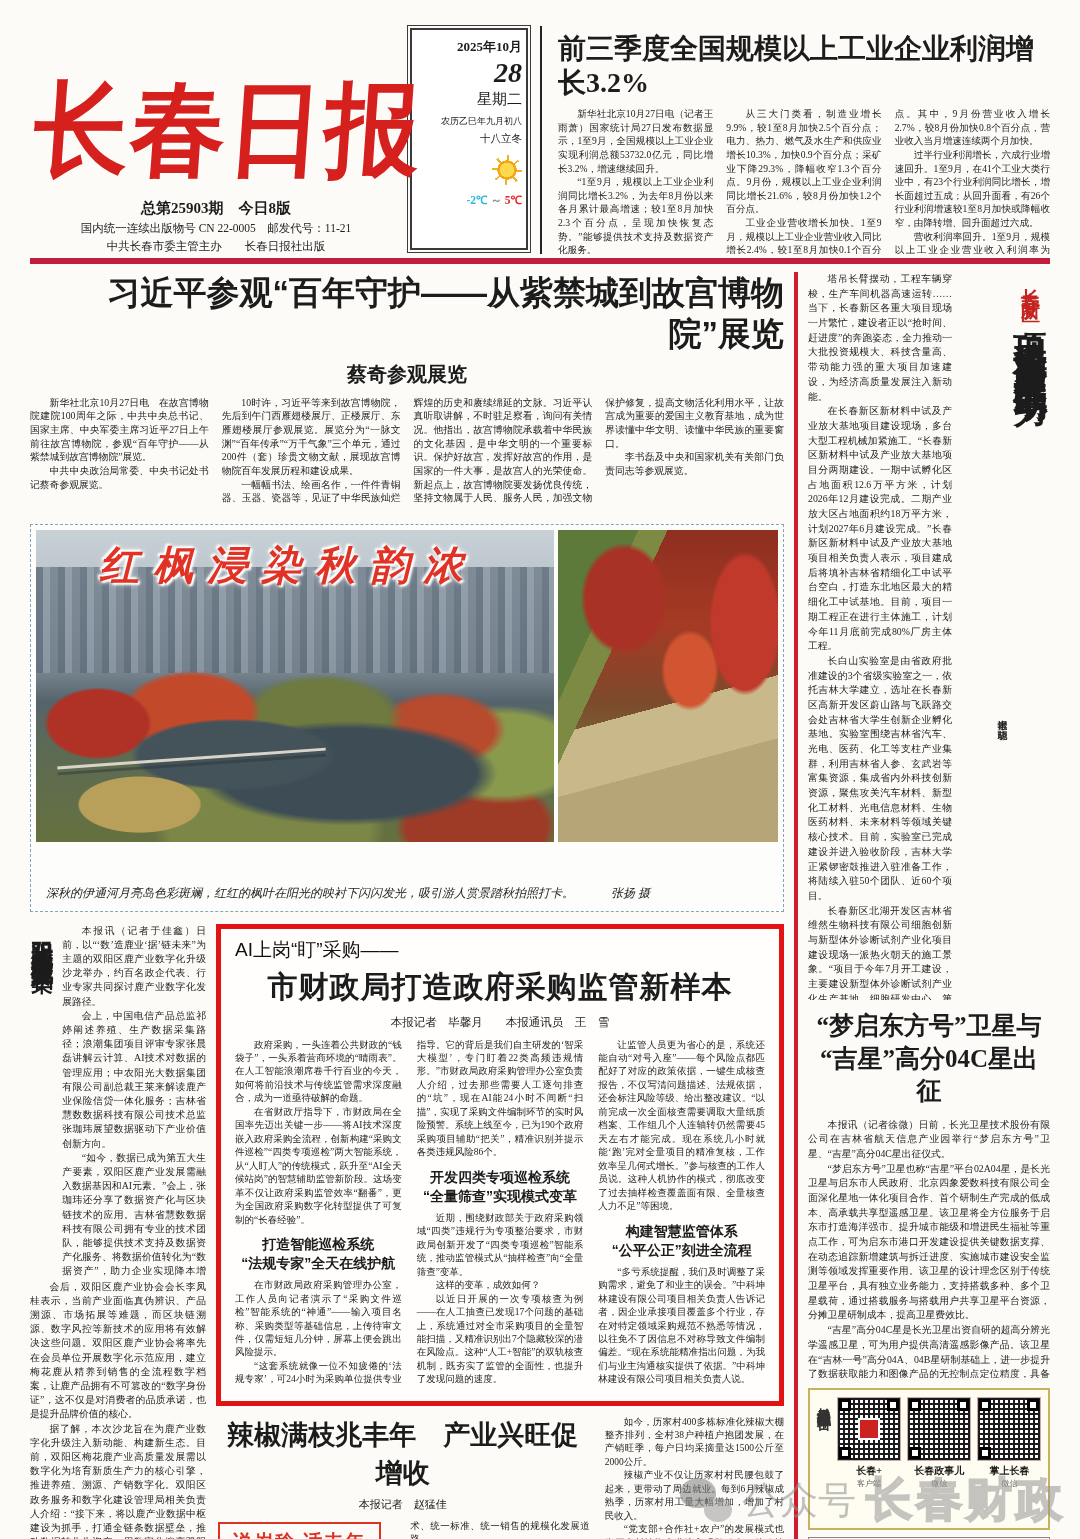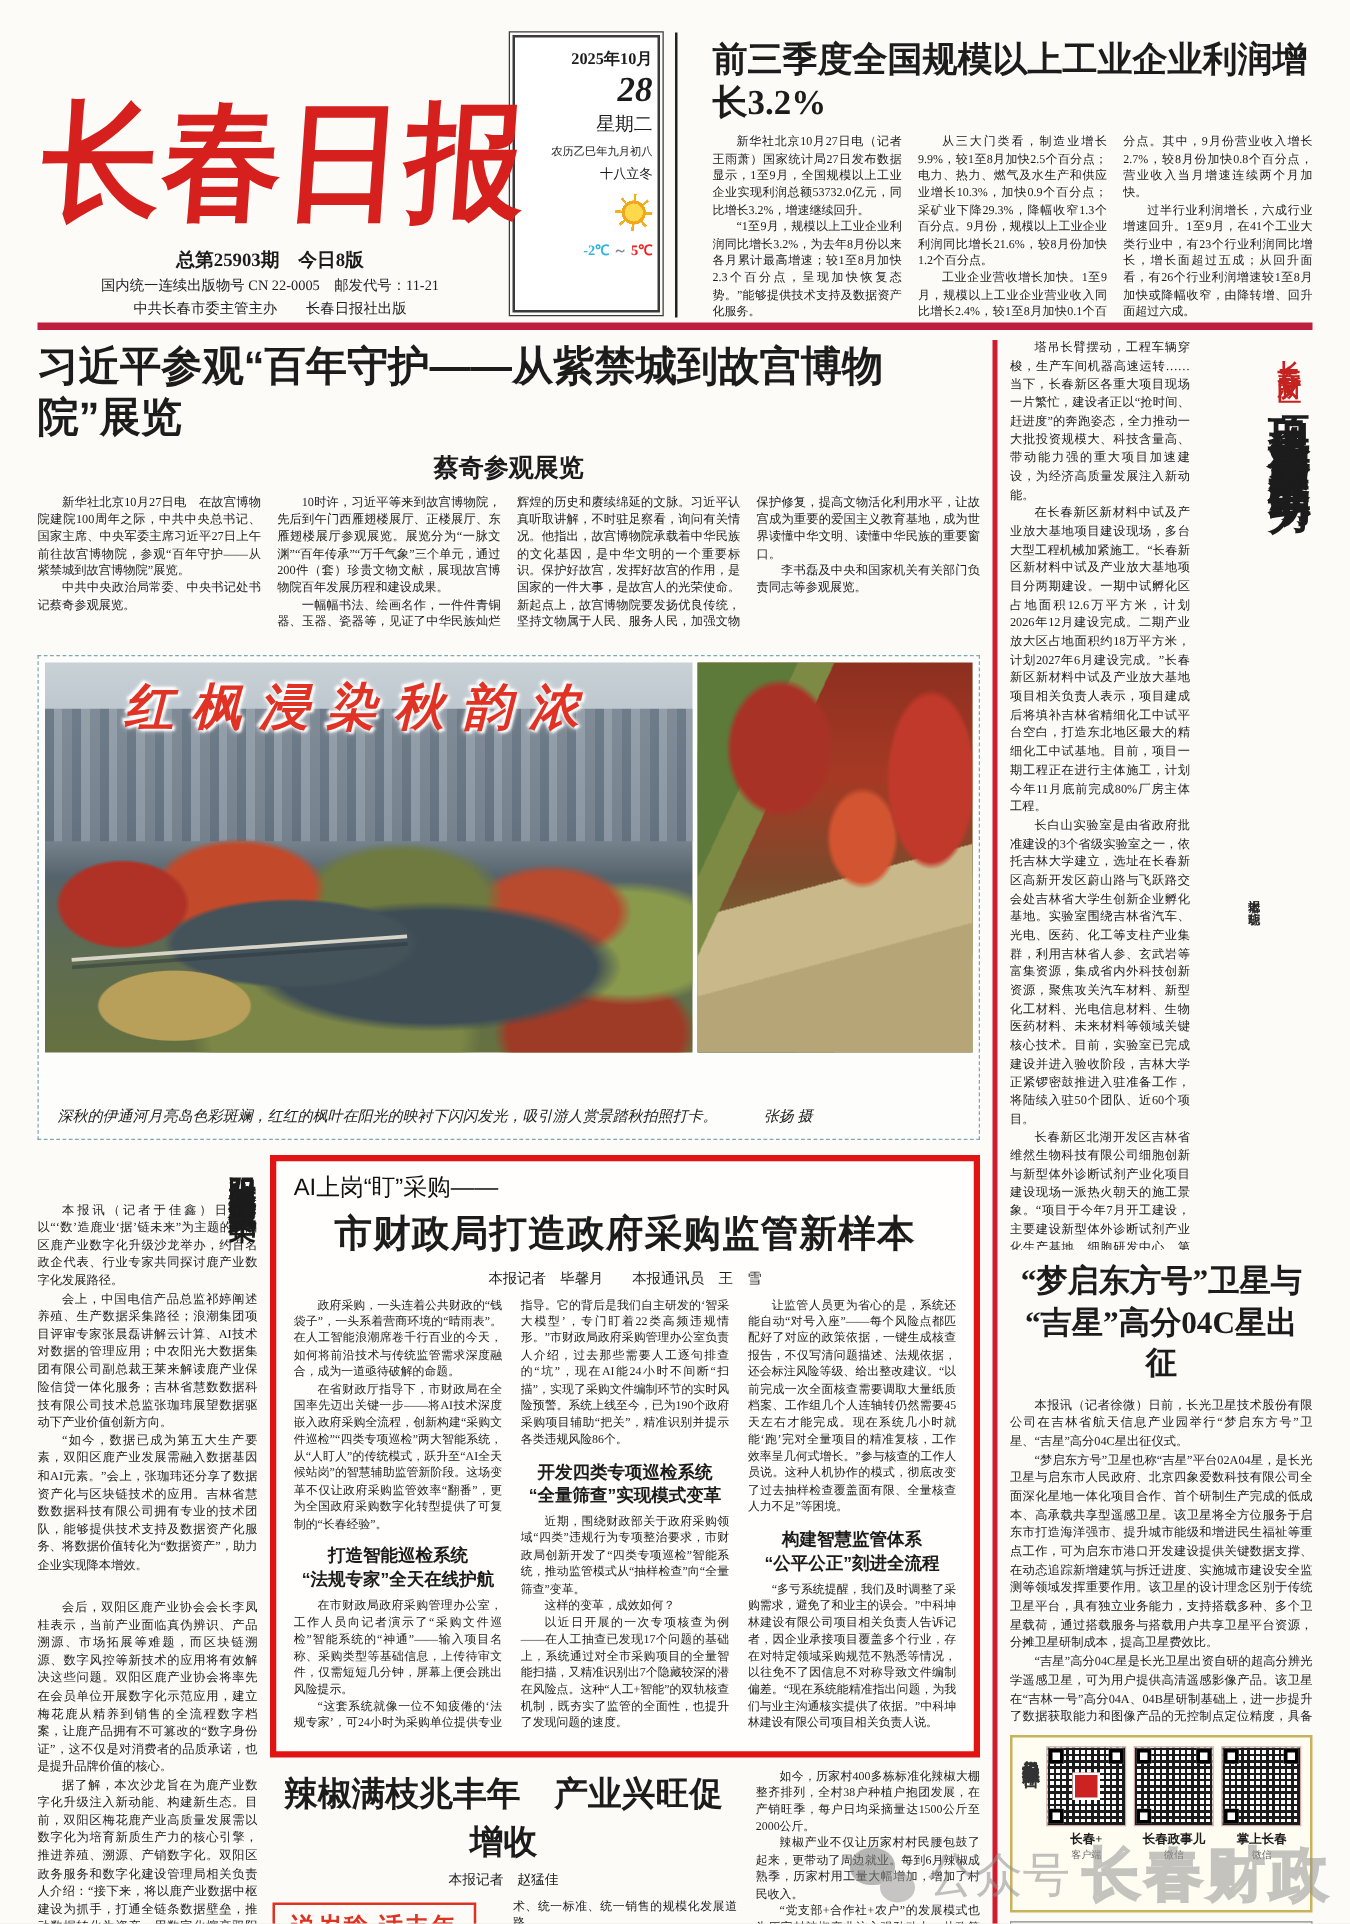--- a/index.html
+++ b/index.html
@@ -23,36 +23,36 @@
   .db-week{font-size:15px;font-weight:normal;}
   .db-lunar{font-size:9px;margin-top:3px;}
   .db-term{font-size:10.5px;margin-top:1px;}
   .sun{width:30px;height:30px;margin-top:6px;border-radius:50%;
        background:
          radial-gradient(circle,#ffd94d 0 34%,#f2a71b 34% 45%,rgba(0,0,0,0) 46%),
          repeating-conic-gradient(#f2b01b 0deg 9deg,rgba(0,0,0,0) 9deg 45deg);}
   .db-temp{font-size:11.5px;font-weight:bold;margin-top:4px;white-space:nowrap;}
   .t-low{color:#2fb6d9;} .t-sep{color:#888;} .t-high{color:#e22;}
 
-  .top-story{flex:1;border-left:2px solid #222;padding-left:28px;display:flex;flex-direction:column;}
+  .top-story{flex:1;border-left:2px solid #222;padding-left:16px;display:flex;flex-direction:column;}
   .ts-headline{font-size:28px;font-weight:900;letter-spacing:0;line-height:1.2;margin:6px 0 8px;
                font-family:"Liberation Serif",serif;}
   .ts-cols{column-count:3;column-gap:13px;font-size:9.6px;line-height:1.42;text-align:justify;
            height:158px;overflow:hidden;}
   p.np{margin:0;text-indent:2em;}
 
   .red-rule{height:6px;background:#bf1f3c;margin-top:4px;}
 
   
   .content{display:flex;margin-top:8px;}
   .main-col{width:768px;border-right:4px solid #cf1d2e;padding-right:10px;}
   .right-col{flex:1;padding-left:10px;display:flex;flex-direction:column;}
 
   
-  .lead-headline{font-size:33px;font-weight:900;text-align:left;line-height:1.25;
+  .lead-headline{font-size:33px;font-weight:900;text-align:right;line-height:1.25;
                  font-family:"Liberation Sans",sans-serif;letter-spacing:0;}
   .lead-sub{font-size:20px;font-weight:bold;text-align:center;margin:6px 0 8px;
             font-family:"Liberation Sans",sans-serif;}
   .lead-cols{column-count:4;column-gap:13px;font-size:9.8px;line-height:1.4;text-align:justify;
              height:118px;overflow:hidden;}
 
   
   .photo-block{border:1px dashed #7fa8b4;margin-top:10px;padding:5px;background:#fdfdfc;}
   .photos{display:flex;gap:4px;height:312px;position:relative;}
   .photo-main{flex:2.35;position:relative;overflow:hidden;background:
@@ -83,21 +83,21 @@
   .calligraphy{position:absolute;top:8px;left:34%;transform:translateX(-50%);
      font-size:40px;font-weight:900;color:#e03325;letter-spacing:14px;white-space:nowrap;
      font-style:italic;font-family:"Liberation Serif",serif;
      text-shadow:0 0 3px #fff,0 0 6px #fff,2px 2px 2px #fff,-2px -2px 2px #fff;}
   .caption{font-size:12px;font-style:italic;text-align:left;padding:9px 10px 4px;color:#222;margin-top:34px;}
   .cap-credit{margin-left:34px;}
 
   
   .bottom{display:flex;gap:10px;margin-top:12px;}
   .deer{width:176px;height:660px;overflow:hidden;font-size:9.8px;line-height:1.45;text-align:justify;}
-  .deer-top{display:flex;gap:8px;height:352px;overflow:hidden;flex-direction:column;}
+  .deer-top{display:flex;gap:8px;height:352px;overflow:hidden;}
   .deer-head{writing-mode:vertical-rl;font-size:22px;font-weight:900;letter-spacing:2px;
              line-height:1.1;font-family:"Liberation Serif",serif;}
   .deer-narrow{flex:1;}
   .deer-rest{margin-top:4px;}
 
   .center-stack{flex:1;display:flex;flex-direction:column;gap:10px;}
   .ai-box{border:5px solid #e21313;padding:8px 14px 10px;background:#fffefd;}
   .ai-kicker{font-size:19px;font-family:"Liberation Sans",sans-serif;color:#111;}
   .ai-headline{font-size:30px;font-weight:900;text-align:center;margin-top:4px;
                font-family:"Liberation Serif",serif;letter-spacing:1px;}

